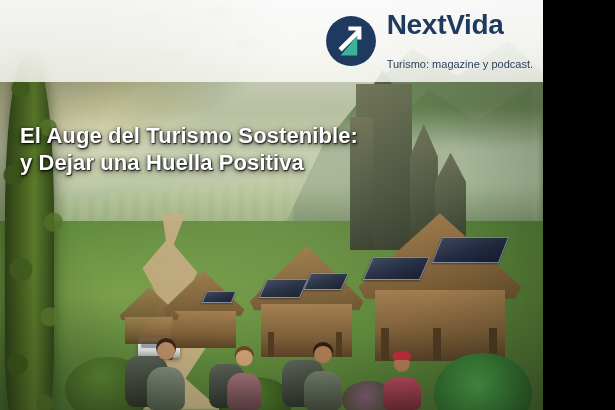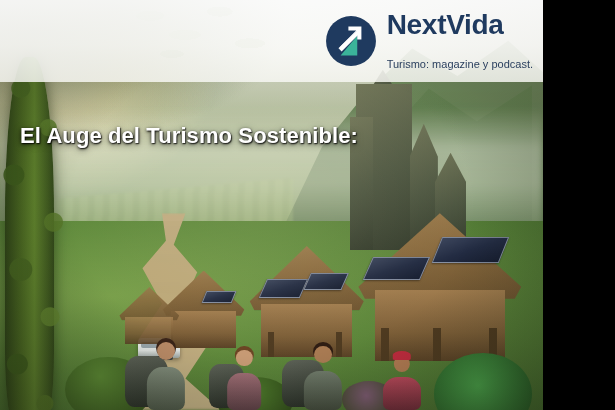--- a/index.html
+++ b/index.html
@@ -427,16 +427,17 @@
           <br>
           <span>Turismo: magazine y podcast.</span>
         </div>
       </div>
     </div>
   </div>
 
   <div class="title-wrap">
     <h1 class="title">
       <span class="ln">El Auge del Turismo Sostenible:</span>
+      <span class="ln">y Dejar una Huella Positiva</span>
     </h1>
   </div>
 
 </div>
 
 </body></html>

